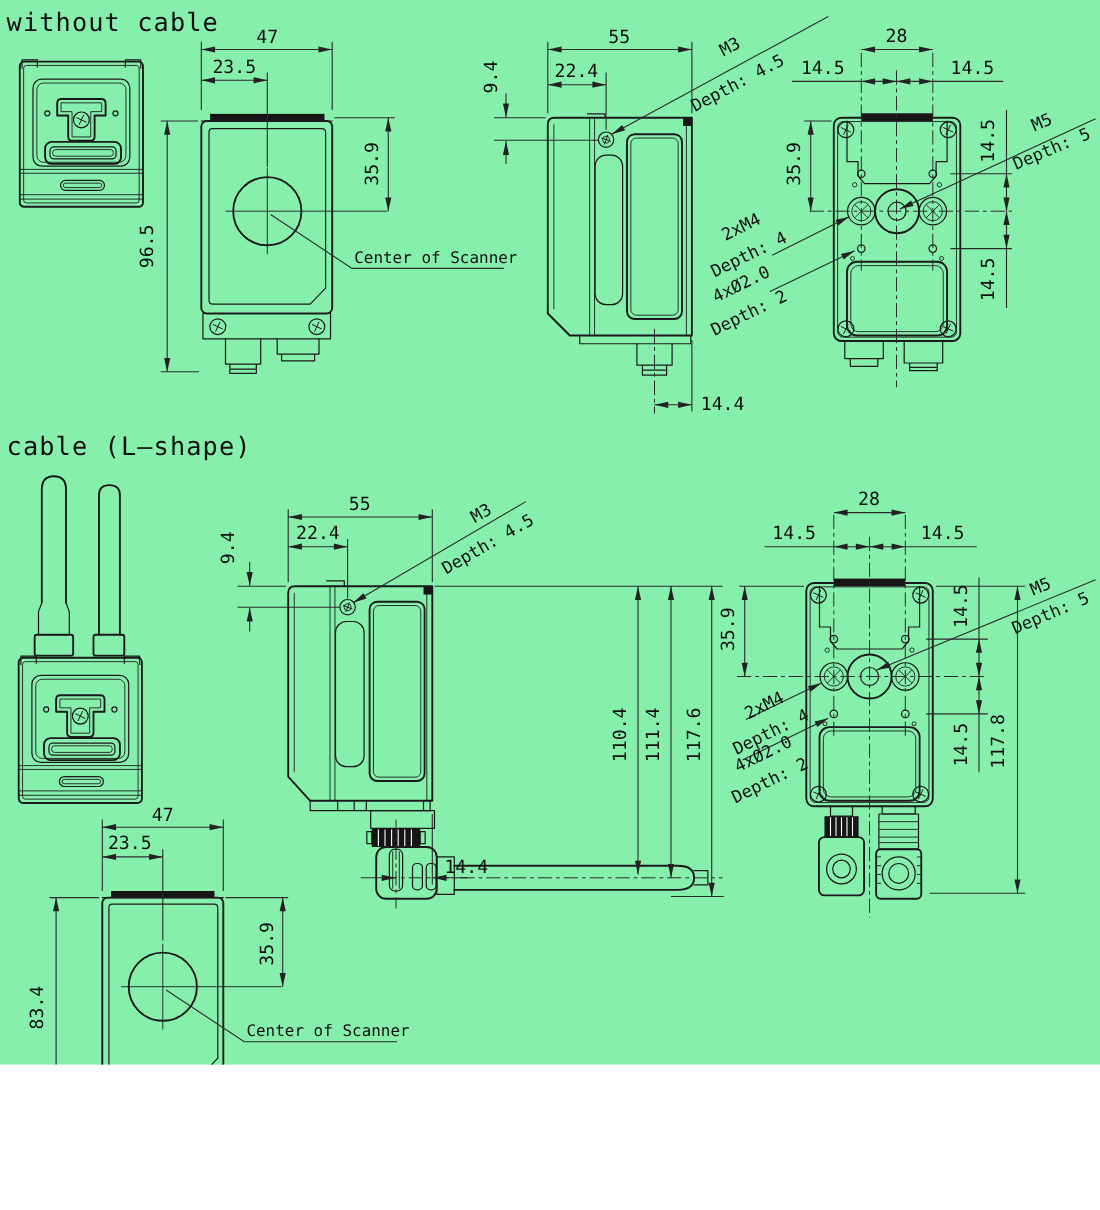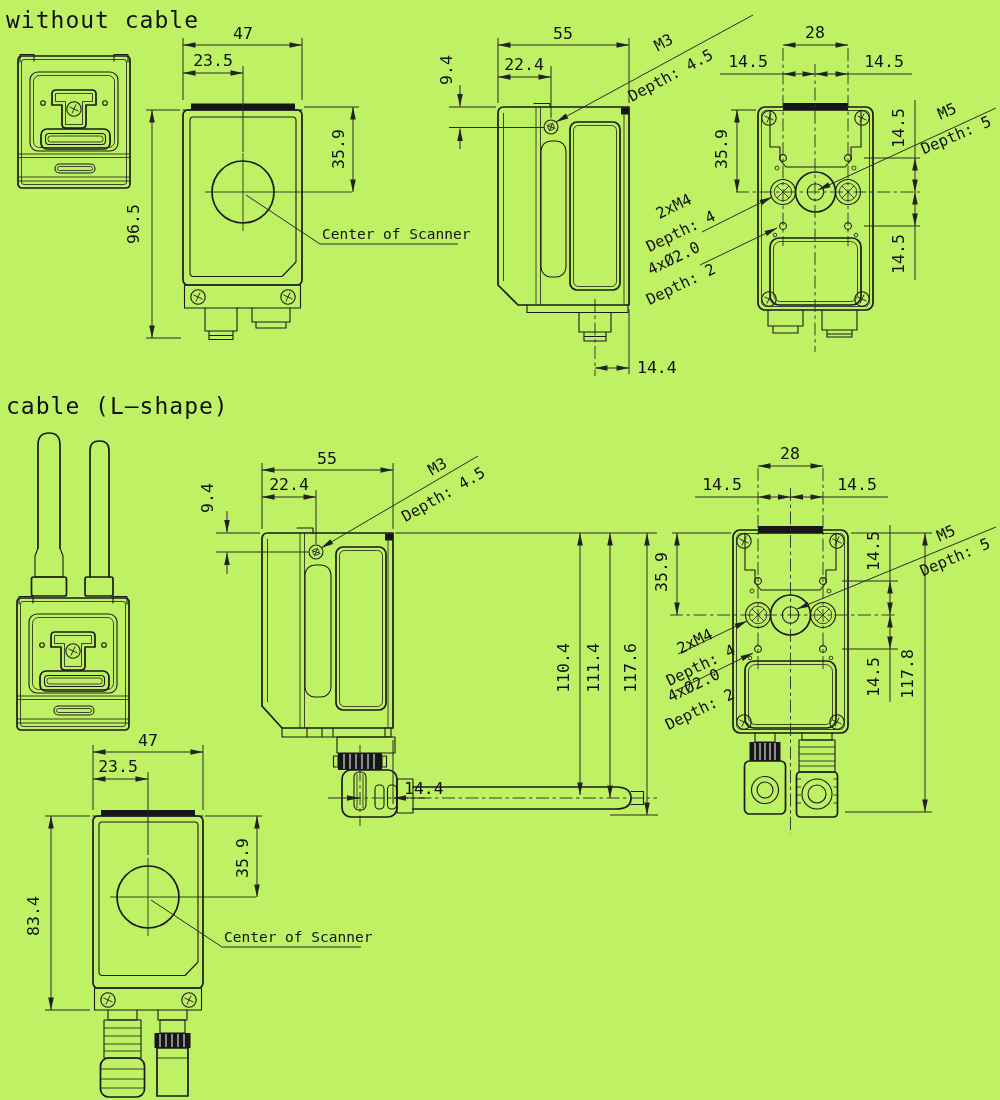--- a/index.html
+++ b/index.html
@@ -1,16 +1,16 @@
 <!DOCTYPE html>
 <html><head>
 <meta charset="utf-8">
 <style>
   html,body{margin:0;padding:0;background:#fff}
-  .page{position:relative;width:1000px;height:1100px;background:#bef264;overflow:hidden}
+  .page{position:relative;width:1000px;height:968px;background:#86efac;overflow:hidden}
   svg{display:block}
   .o{fill:none;stroke:#1a1a1a;stroke-width:1.7;stroke-linejoin:round;stroke-linecap:round}
   .o2{fill:none;stroke:#1a1a1a;stroke-width:1.1;stroke-linejoin:round;stroke-linecap:round}
   .o3{fill:none;stroke:#1a1a1a;stroke-width:.8;stroke-linejoin:round}
   .d{fill:none;stroke:#2b2b2b;stroke-width:1}
   .cl{fill:none;stroke:#2b2b2b;stroke-width:.9;stroke-dasharray:13 3.5 3.5 3.5}
   .blk{fill:#161616;stroke:none}
   .wt{stroke:#fff;stroke-width:1;fill:none}
   text{fill:#101010}
   .t{font:16.5px "DejaVu Sans Mono","Liberation Mono",monospace}

